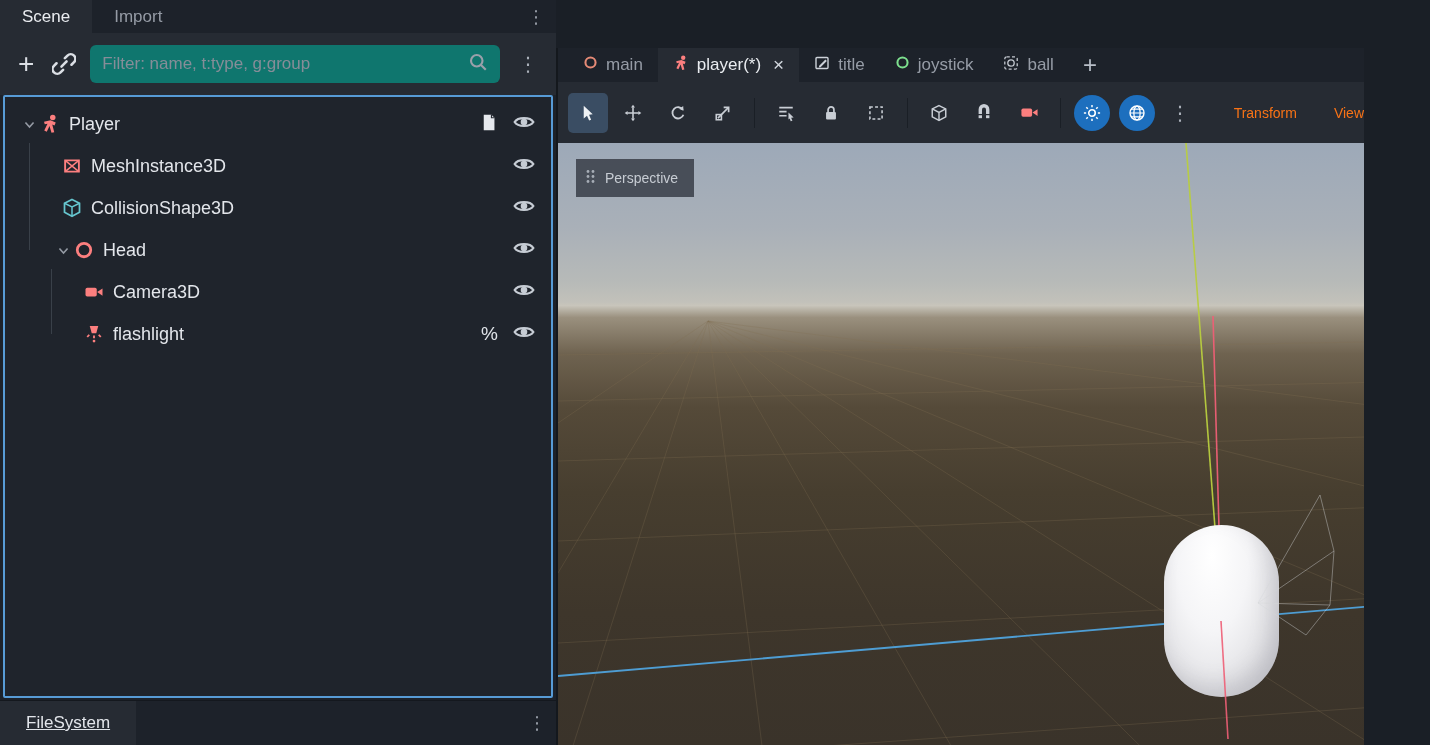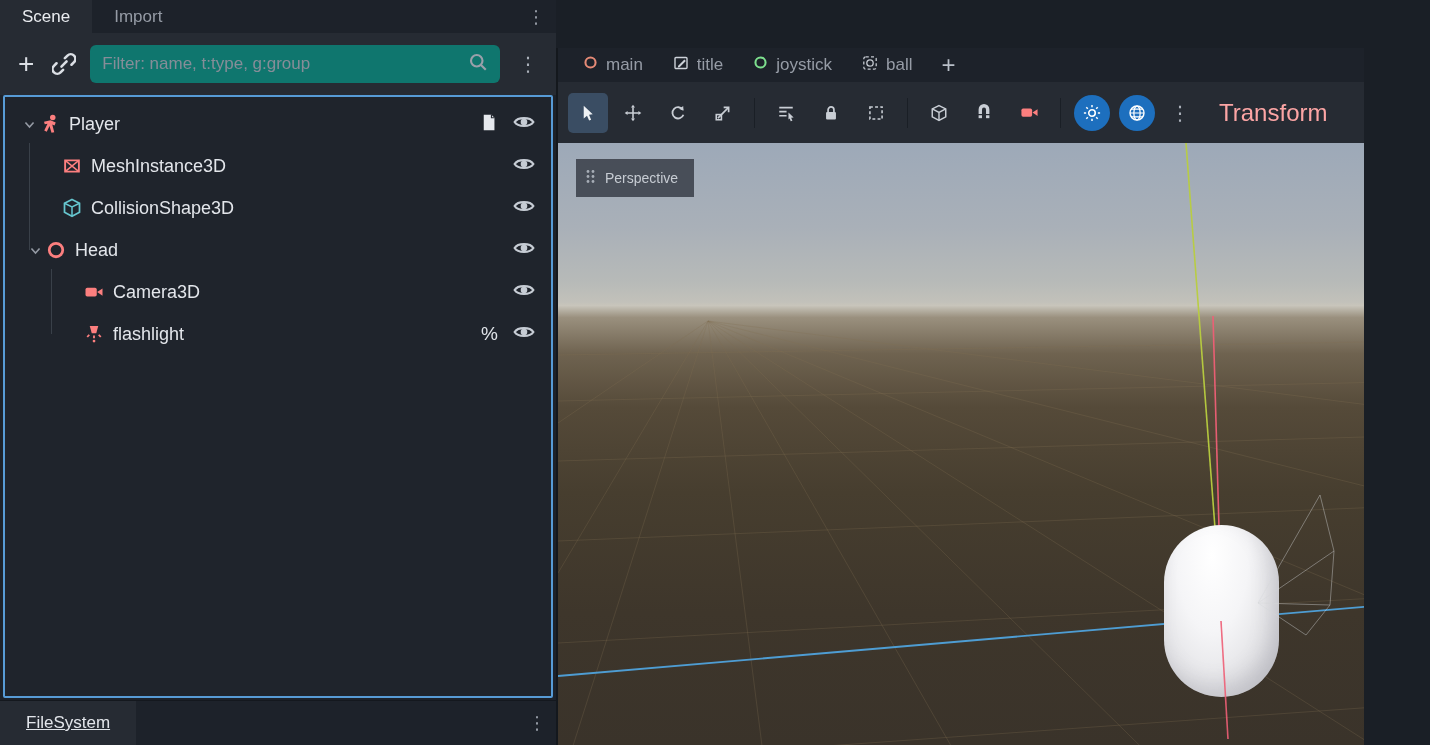--- a/index.html
+++ b/index.html
@@ -43,21 +43,21 @@
   .scene-tab.active { background:#262b33; color:#e9ecf0; }
   .tab-close { font-size:19px; color:#d2d7de; margin-left:4px; }
   .add-tab { display:flex; align-items:center; padding:0 14px; font-size:24px; color:#b9bfc8; }
 
   .vp-toolbar { height:61px; background:#262b33; display:flex; align-items:center; padding:0 0 0 10px; gap:5px; overflow:hidden; flex:0 0 auto; }
   .tool { width:40px; height:40px; display:flex; align-items:center; justify-content:center; border-radius:5px; color:#c9ced5; flex:0 0 auto; }
   .tool.selected { background:#3a4d63; color:#eef1f4; }
   .tool.red { color:#fc7f7f; }
   .tool-circle-blue { width:36px; height:36px; border-radius:50%; background:#1d6fbe; display:flex; align-items:center; justify-content:center; }
   .vsep { width:1px; height:30px; background:#1a1f26; margin:0 6px; flex:0 0 auto; }
-  .menu-label { font-size:24px; color:#fca5a5; padding:0 16px; flex:0 0 auto; }
+  .menu-label { font-size:14px; color:#f97316; padding:0 16px; flex:0 0 auto; }
   .menu-transform { margin-left:auto; }
   .menu-view { margin-right:-16px; }
 
   .viewport { flex:1; position:relative; overflow:hidden;
     background:linear-gradient(180deg,
       #9da9b8 0%, #a9b0b8 14%, #b7bab8 23%, #c2c1ba 26.4%, #c8c5bb 27%,
       #9a907e 29%, #6f6350 35%, #554a39 44%, #473e2f 58%, #3e362b 78%, #3a332a 100%);
   }
   .vp-svg { position:absolute; left:0; top:0; }
   .capsule { position:absolute; left:606px; top:382px; width:115px; height:172px; border-radius:58px;
@@ -174,21 +174,21 @@
         <span class="badges">
           <span>
             <svg width="22" height="22" viewBox="0 0 16 16">
                 <path d="M1.2 8 C3.5 4.2 12.5 4.2 14.8 8 C12.5 11.8 3.5 11.8 1.2 8 Z" fill="none" stroke="#c6ccd4" stroke-width="1.6"></path>
                 <circle cx="8" cy="8" r="2.4" fill="#c6ccd4"></circle>
               </svg>
           </span>
         </span>
       </div>
 
-      <div class="tree-row" style="padding-left:20px;">
+      <div class="tree-row" style="padding-left:48px;">
         <span class="chev-slot">
           <svg width="13" height="13" viewBox="0 0 16 16">
               <path d="M3 5.5 L8 11 L13 5.5" fill="none" stroke="#949aa4" stroke-width="2"></path>
             </svg>
         </span>
         <span class="node-icon">
           <svg width="20" height="20" viewBox="0 0 16 16">
               <circle cx="8" cy="8" r="5.4" fill="none" stroke="#fc7f7f" stroke-width="2.2"></circle>
             </svg>
         </span>
@@ -256,20 +256,28 @@
   </div>
 
   <div class="right">
 
     <div class="scene-tabbar">
       <div class="scene-tab">
         <span><svg width="15" height="15" viewBox="0 0 16 16">
               <circle cx="8" cy="8" r="5.4" fill="none" stroke="#e58a76" stroke-width="2.2"></circle>
             </svg></span>
         <span>main</span>
+      </div>
+      <div class="scene-tab active">
+        <span><svg width="16" height="16" viewBox="0 0 16 16" fill="#fc7f7f">
+              <circle cx="10.2" cy="2.8" r="2.2"></circle>
+              <path d="M3.2 6.2 L8.4 5 L12.6 6.8 L11.6 9.2 L9.8 8.4 L11.4 14.6 L9.2 15 L7.6 9.6 L5.4 14.2 L3.4 13.2 L6 7.8 L3.8 8.2 Z"></path>
+            </svg></span>
+        <span>player(*)</span>
+        <span class="tab-close">×</span>
       </div>
       <div class="scene-tab">
         <span><svg width="16" height="16" viewBox="0 0 16 16">
               <rect x="2" y="2.5" width="12" height="11" rx="1" fill="none" stroke="#cdd2d9" stroke-width="1.4"></rect>
               <path d="M5.2 10.8 L11.4 4.6 L12.8 6 L6.6 12.2 L4.8 12.6 Z" fill="#cdd2d9"></path>
             </svg></span>
         <span>title</span>
       </div>
       <div class="scene-tab">
         <span><svg width="15" height="15" viewBox="0 0 16 16">

